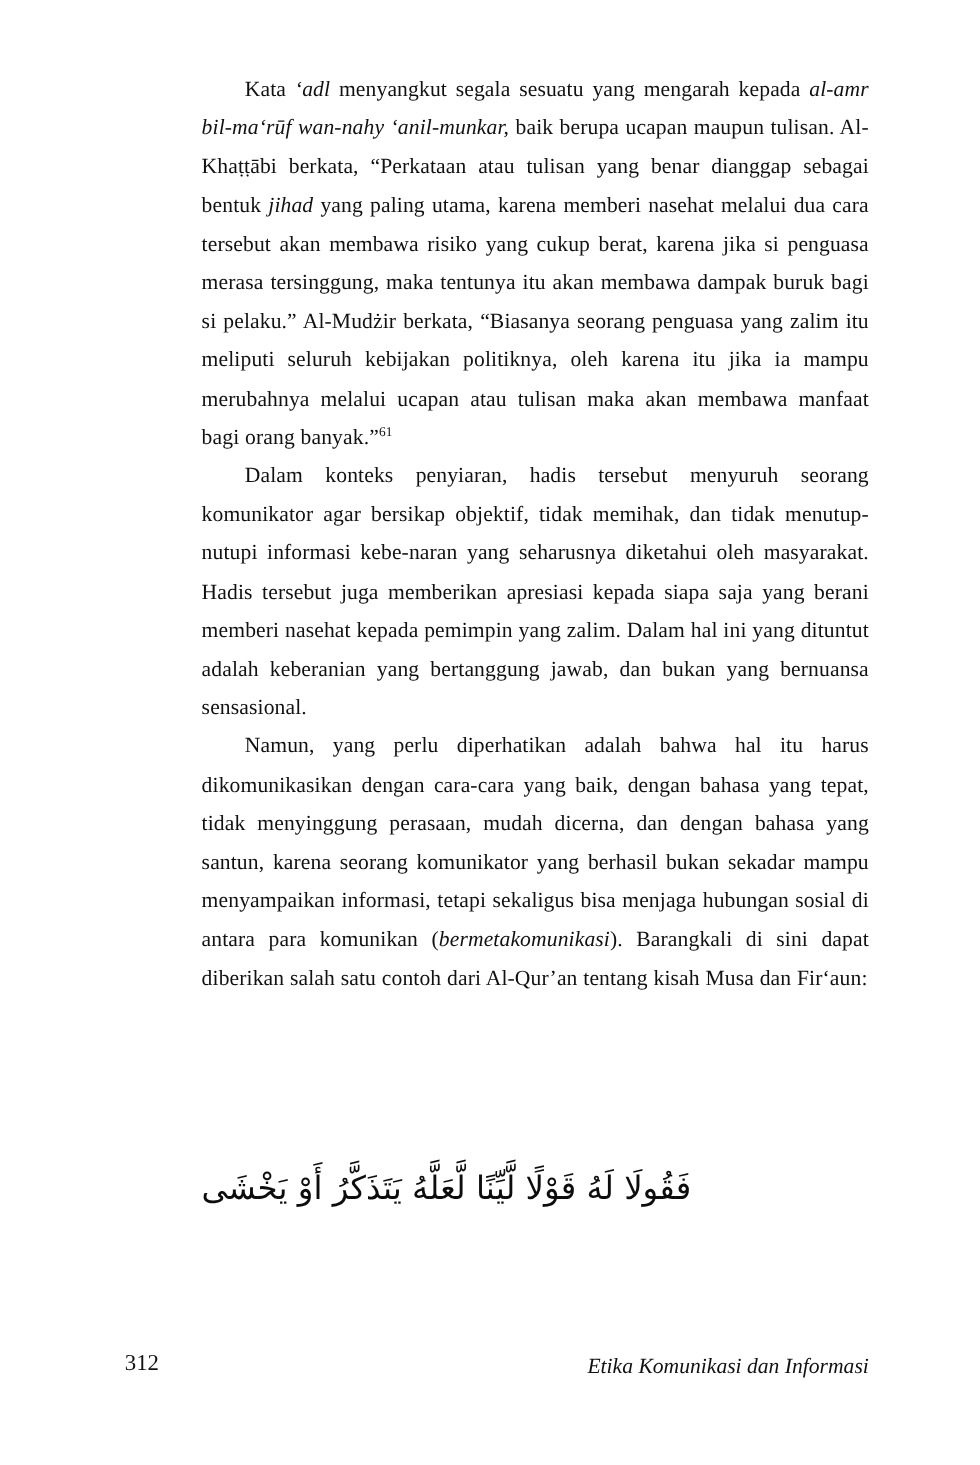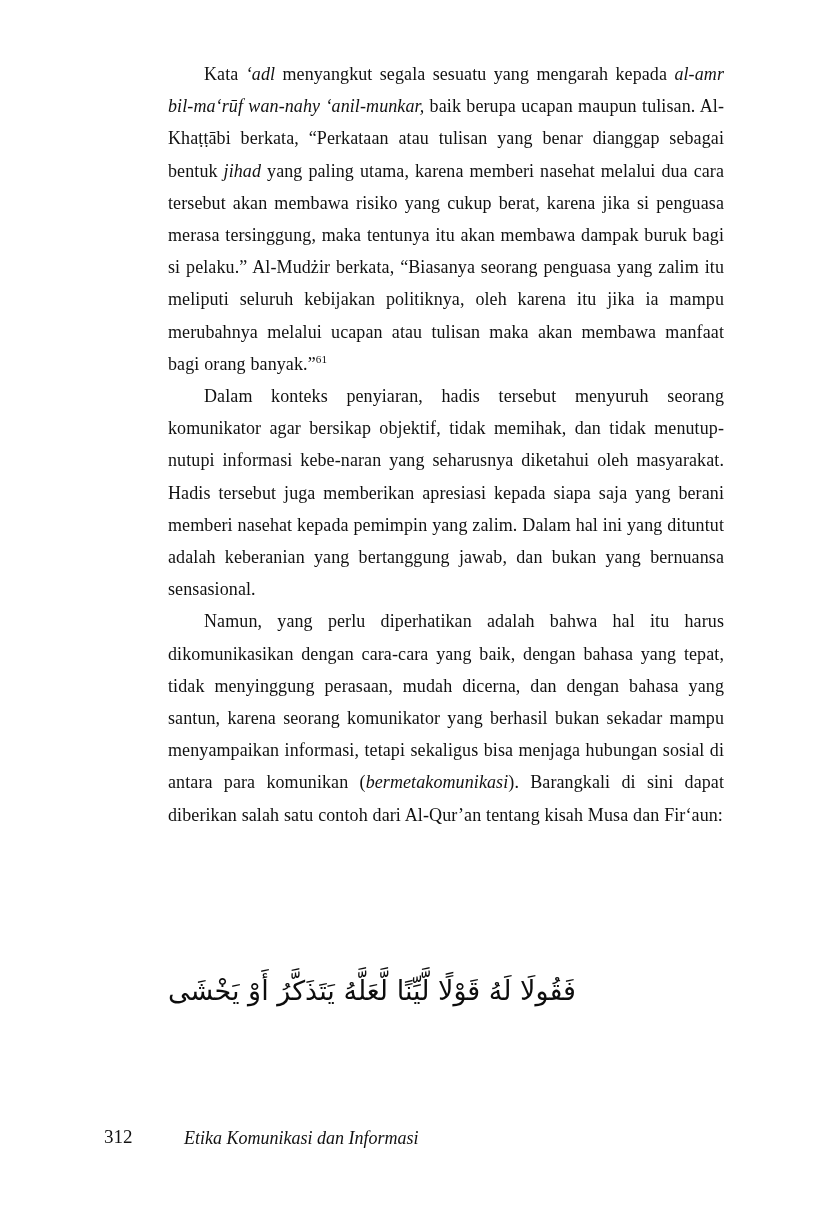--- a/index.html
+++ b/index.html
@@ -77,21 +77,21 @@
     top: 0;
     font-size: 19px;
     color: #111111;
     font-family: "Liberation Serif", serif;
   }
   .runhead {
     position: absolute;
     left: 0;
     top: 2px;
     width: 620px;
-    text-align: left;
+    text-align: right;
     font-size: 18px;
     font-style: italic;
     color: #111111;
     padding-left: 80px;
     box-sizing: border-box;
   }
 </style>
 </head>
 <body>
 

